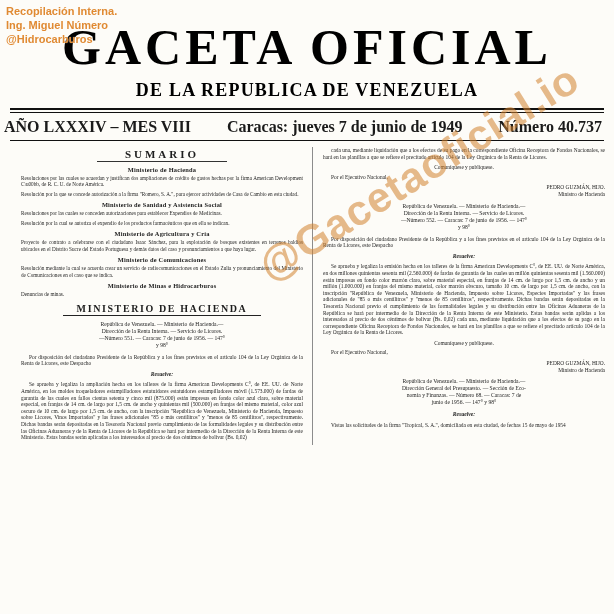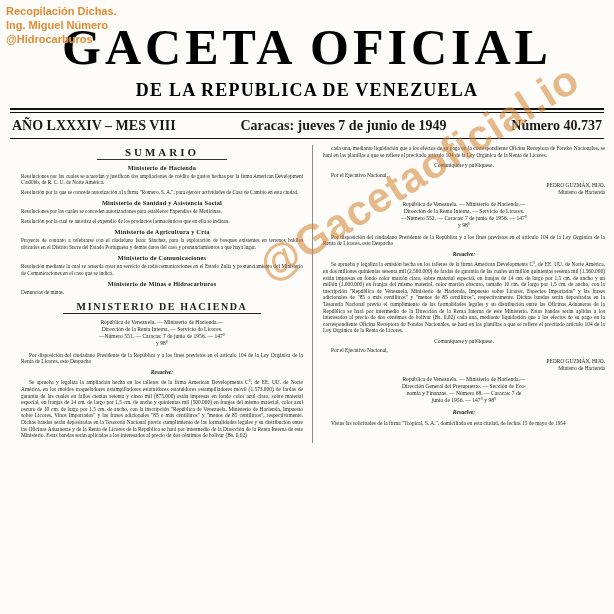--- a/index.html
+++ b/index.html
@@ -76,23 +76,23 @@
     margin: 7px 10px 4px 10px;
     border-top: 2px solid #111;
     border-bottom: 1px solid #111;
     height: 2px;
   }
   .masthead-line {
     display: flex;
     justify-content: space-between;
     align-items: flex-end;
     font-family: "Liberation Serif", serif;
-    font-size: 14px;
-    font-weight: bold;
-    padding: 1px 12px 0 12px;
+    font-size: 16px;
+    font-weight: bold;
+    padding: 1px 12px 0 4px;
   }
   .rule-single {
     margin: 4px 10px 0 10px;
     border-top: 1.5px solid #111;
   }
 
   
   .columns {
     display: flex;
     padding: 6px 9px 0 21px;
@@ -177,21 +177,21 @@
     line-height: 6.6px;
     margin: 3px 0 5px 0;
   }
 </style>
 </head>
 <body>
 
 <div class="page">
 
   <div class="wm-topleft">
-    <div>Recopilación Dichas.</div>
+    <div>Recopilación Interna.</div>
     <div>Ing. Miguel Número</div>
     <div>@Hidrocarburos</div>
   </div>
 
   <div class="wm-diagonal">@Gacetaoficial.io</div>
 
   <div class="masthead">
     <div class="masthead-title">GACETA OFICIAL</div>
     <div class="masthead-sub">DE LA REPUBLICA DE VENEZUELA</div>
     <div class="rule-double"></div>

